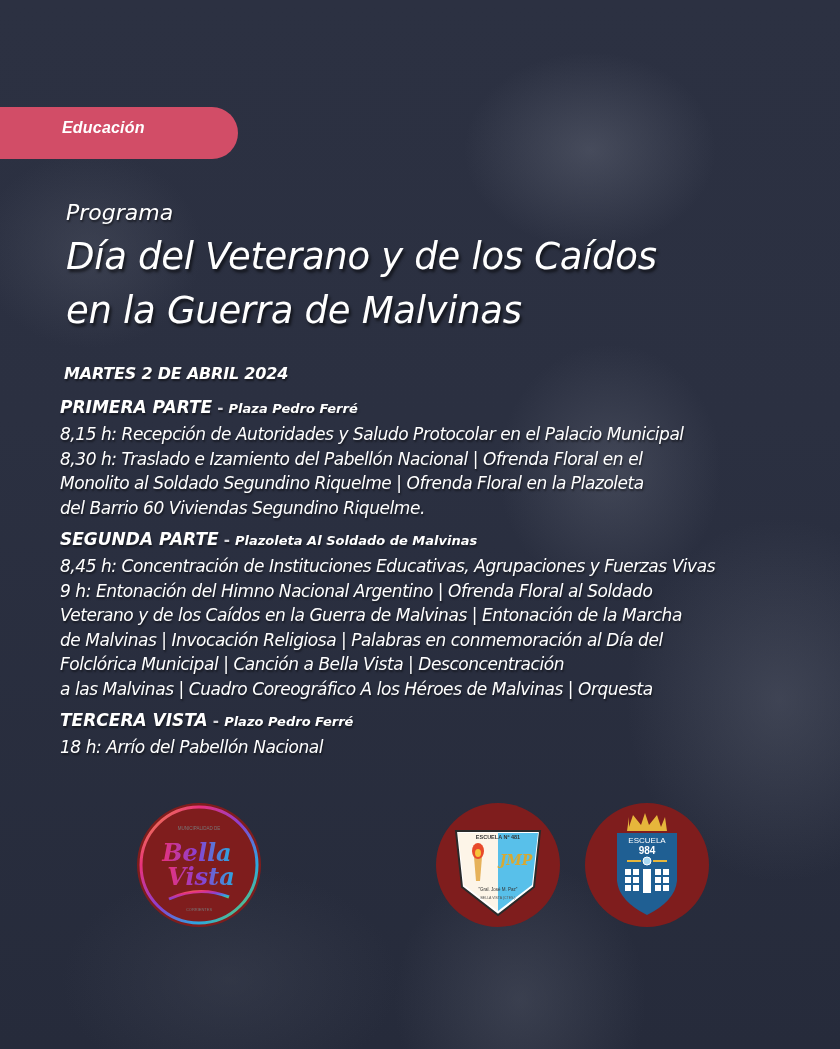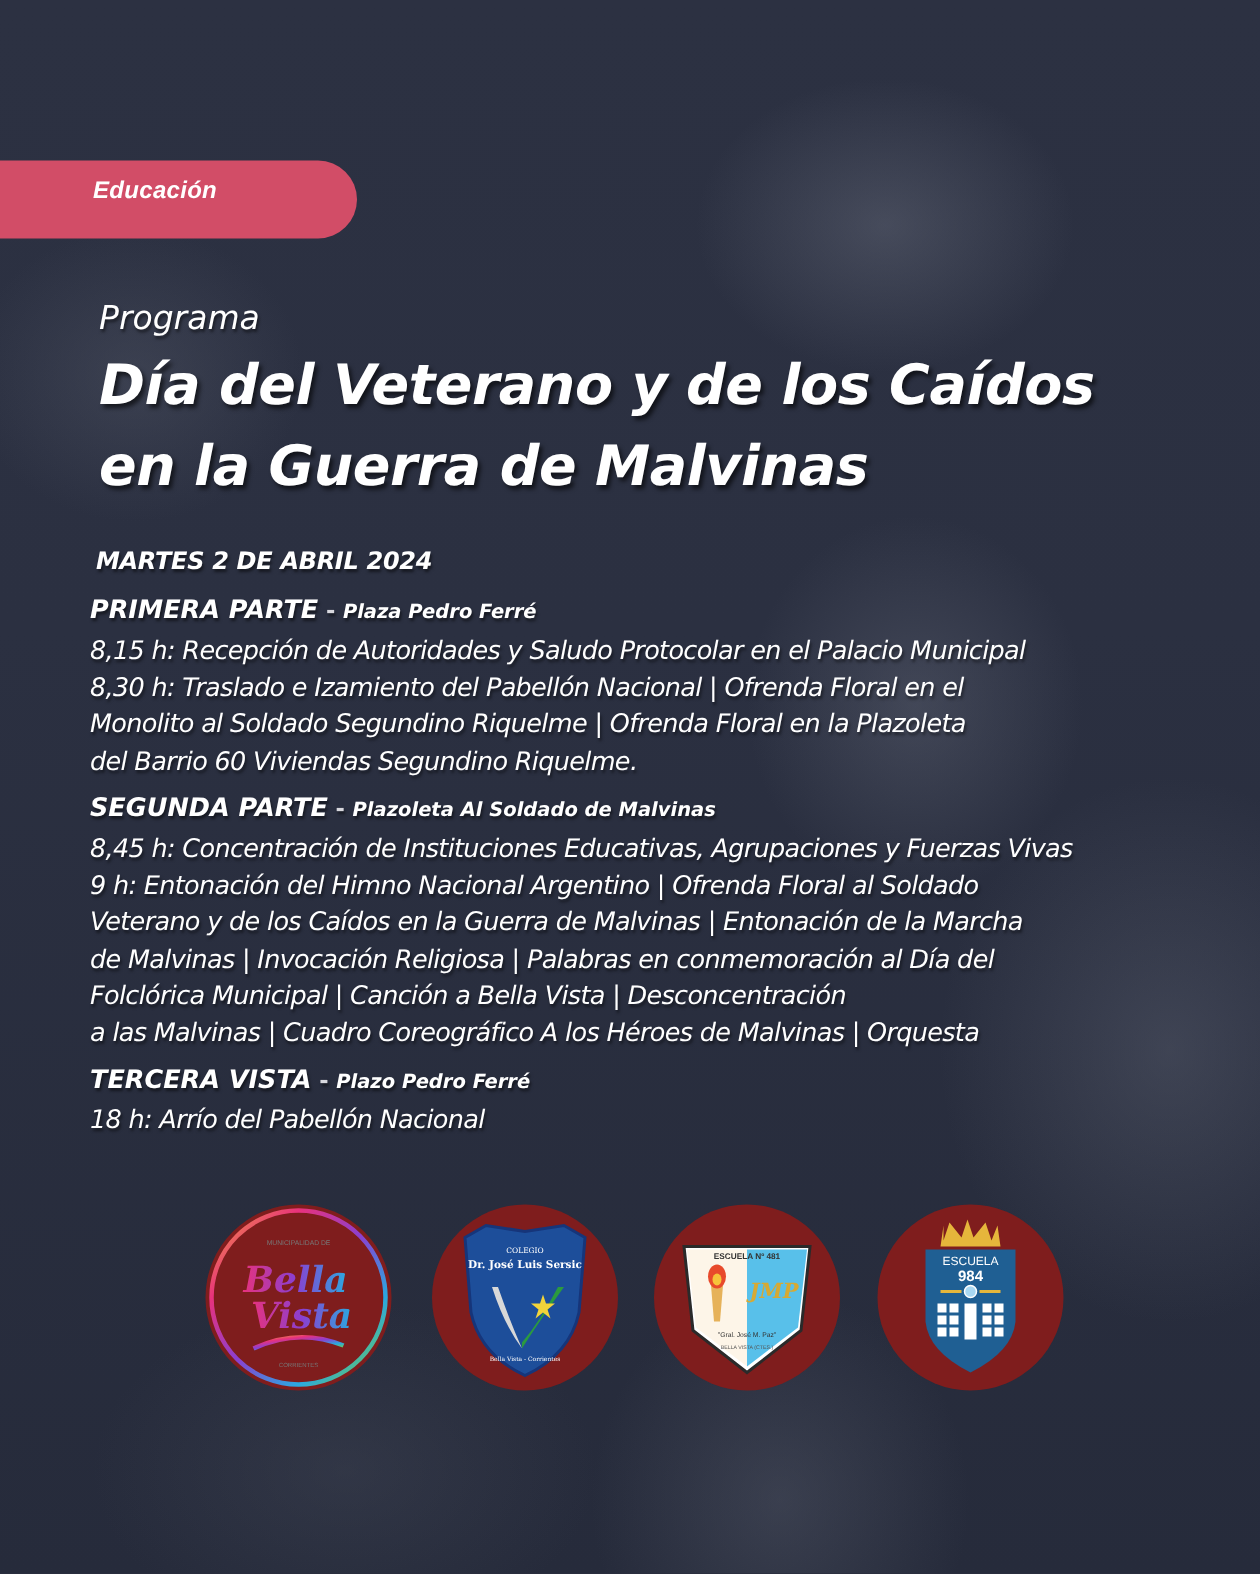--- a/index.html
+++ b/index.html
@@ -27,21 +27,21 @@
     position: absolute; left: 62px; top: 12px;
     font-family: "Liberation Sans", sans-serif; font-weight: bold; font-style: italic;
     font-size: 16px; color: #fff; letter-spacing: 0.2px;
   }
   .heading { position: absolute; left: 66px; top: 196px; }
   .prog {
     font-family: "DejaVu Sans", sans-serif; font-style: italic; font-size: 22px;
     font-weight: normal; line-height: 34px; text-shadow: 1px 2px 2px rgba(0,0,0,0.5);
   }
   .title {
-    font-family: "DejaVu Sans", sans-serif; font-style: italic; font-weight: bold;
+    font-family: "DejaVu Sans", sans-serif; font-style: italic; font-weight: normal;
     font-size: 37px; line-height: 54px; letter-spacing: -0.3px;
     text-shadow: 2px 3px 3px rgba(0,0,0,0.6); white-space: nowrap;
   }
   .date {
     position: absolute; left: 64px; top: 364px;
     font-family: "DejaVu Sans", sans-serif; font-style: italic; font-weight: bold;
     font-size: 16px; letter-spacing: -0.2px; text-shadow: 1px 2px 2px rgba(0,0,0,0.5);
   }
   .program { position: absolute; left: 60px; top: 394px; width: 770px; }
   .section { margin-bottom: 6px; }
@@ -135,31 +135,20 @@
       </defs>
       <circle cx="62" cy="62" r="58" fill="none" stroke="url(#rb)" stroke-width="3"></circle>
       <text x="62" y="27" font-size="4.5" text-anchor="middle" fill="#777" font-family="Liberation Sans, sans-serif">MUNICIPALIDAD DE</text>
       <text x="60" y="58" font-size="24" font-style="italic" font-weight="bold" text-anchor="middle" fill="url(#rb2)" font-family="DejaVu Serif, serif">Bella</text>
       <text x="64" y="82" font-size="24" font-style="italic" font-weight="bold" text-anchor="middle" fill="url(#rb2)" font-family="DejaVu Serif, serif">Vista</text>
       <path d="M32 96 Q62 82 92 94" stroke="url(#rb)" stroke-width="3" fill="none"></path>
       <text x="62" y="108" font-size="4" text-anchor="middle" fill="#777" font-family="Liberation Sans, sans-serif">CORRIENTES</text>
     </svg>
   </div>
 
-  <div class="logo" style="left:288px;">
-    <svg viewBox="0 0 124 124">
-      <path d="M22 22 L36 14 L62 18 L88 14 L102 22 L98 72 Q92 100 62 114 Q32 100 26 72 Z" fill="#1d4e9a" stroke="#16357a" stroke-width="2"></path>
-      <text x="62" y="32" font-size="5" text-anchor="middle" fill="#fff" font-family="DejaVu Serif, serif">COLEGIO</text>
-      <text x="62" y="42" font-size="7" text-anchor="middle" fill="#fff" font-weight="bold" font-family="DejaVu Serif, serif">Dr. José Luis Sersic</text>
-      <path d="M40 55 Q48 80 60 96 Q52 78 44 55 Z" fill="#d8d8d8"></path>
-      <path d="M60 96 Q70 80 88 55 L84 55 Q72 78 60 92 Z" fill="#2b9a3f"></path>
-      <polygon points="74,60 76,66 82,66 77,70 79,76 74,72 69,76 71,70 66,66 72,66" fill="#f2d43a"></polygon>
-      <text x="62" y="104" font-size="4" text-anchor="middle" fill="#fff" font-family="DejaVu Serif, serif">Bella Vista - Corrientes</text>
-    </svg>
-  </div>
 
   <div class="logo" style="left:436px;">
     <svg viewBox="0 0 124 124">
       <path d="M20 28 L104 28 L98 84 L62 112 L26 84 Z" fill="#fff" stroke="#2a2a2a" stroke-width="2"></path>
       <path d="M62 30 L102 30 L96 82 L62 108 Z" fill="#58c0ea"></path>
       <path d="M22 30 L62 30 L62 108 L28 82 Z" fill="#fdf5e8"></path>
       <text x="62" y="36" font-size="5.5" font-weight="bold" text-anchor="middle" fill="#333" font-family="Liberation Sans, sans-serif">ESCUELA Nº 481</text>
       <path d="M38 54 L46 54 L44 78 L40 78 Z" fill="#e6b25a"></path>
       <ellipse cx="42" cy="48" rx="6" ry="8" fill="#e84a2b"></ellipse>
       <ellipse cx="42" cy="50" rx="3" ry="4" fill="#f6c33a"></ellipse>

